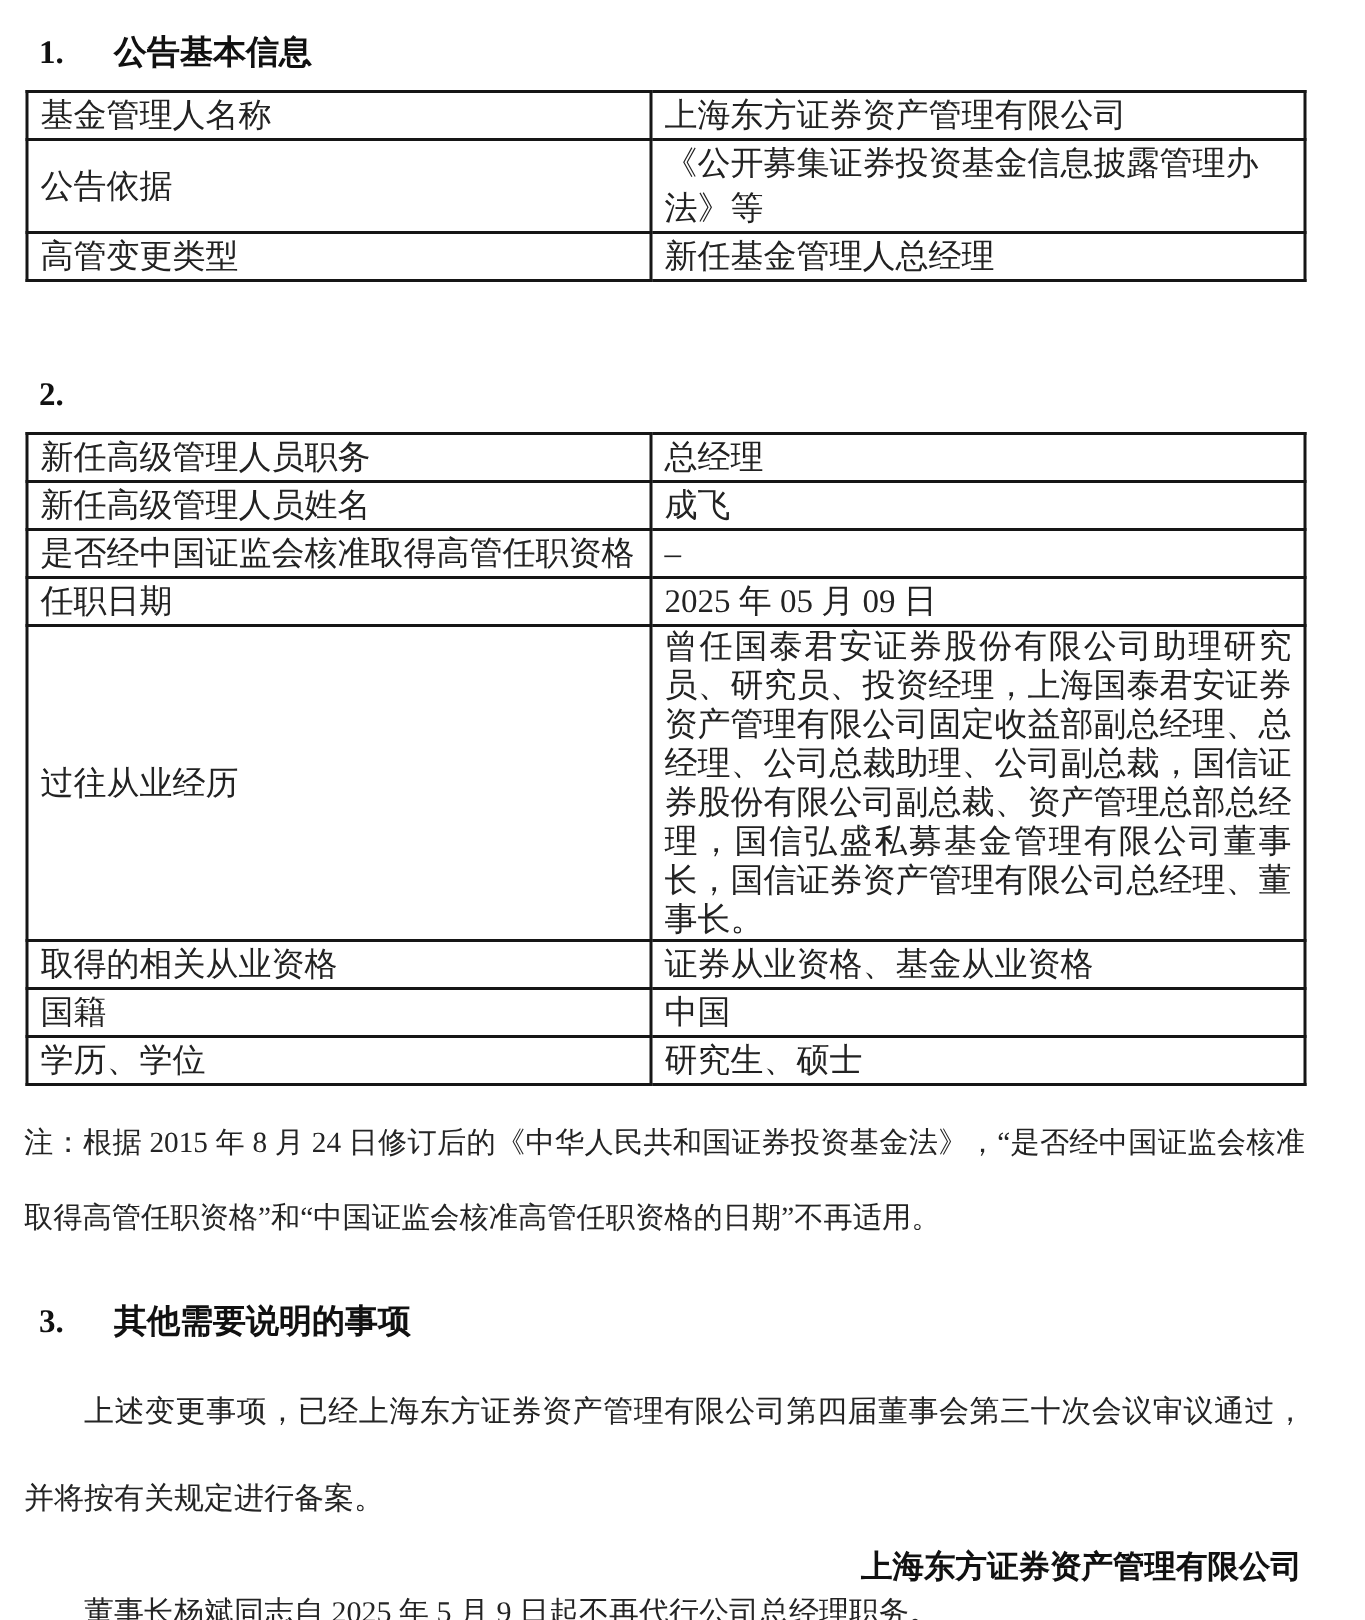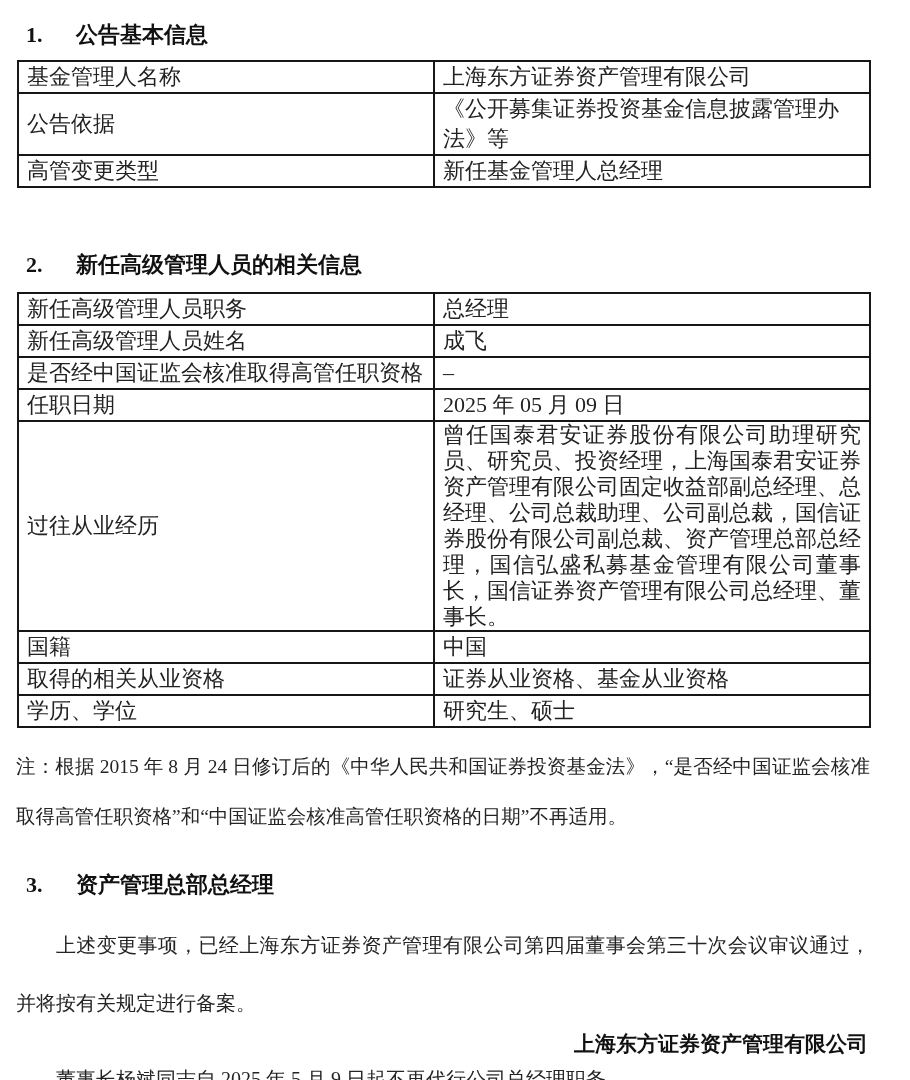--- a/index.html
+++ b/index.html
@@ -120,21 +120,20 @@
       </tr>
       <tr class="r32">
         <td>高管变更类型</td>
         <td>新任基金管理人总经理</td>
       </tr>
     </tbody>
   </table>
 
   <div class="sec-title second">
     <span class="sec-num">2.</span>
-    <span>新任高级管理人员的相关信息</span>
   </div>
 
   <table class="info-table">
     <colgroup>
         <col class="c1">
         <col class="c2">
       </colgroup>
     <tbody>
       <tr class="r32">
         <td>新任高级管理人员职务</td>
@@ -150,39 +149,39 @@
       </tr>
       <tr class="r32">
         <td>任职日期</td>
         <td>2025 年 05 月 09 日</td>
       </tr>
       <tr>
         <td class="tall-label">过往从业经历</td>
         <td class="tall-value">曾任国泰君安证券股份有限公司助理研究员、研究员、投资经理，上海国泰君安证券资产管理有限公司固定收益部副总经理、总经理、公司总裁助理、公司副总裁，国信证券股份有限公司副总裁、资产管理总部总经理，国信弘盛私募基金管理有限公司董事长，国信证券资产管理有限公司总经理、董事长。</td>
       </tr>
       <tr class="r31">
+        <td>取得的相关从业资格</td>
+        <td>证券从业资格、基金从业资格</td>
+      </tr>
+      <tr class="r31">
         <td>国籍</td>
         <td>中国</td>
-      </tr>
-      <tr class="r31">
-        <td>取得的相关从业资格</td>
-        <td>证券从业资格、基金从业资格</td>
       </tr>
       <tr class="r31">
         <td>学历、学位</td>
         <td>研究生、硕士</td>
       </tr>
     </tbody>
   </table>
 
   <div class="note">注：根据 2015 年 8 月 24 日修订后的《中华人民共和国证券投资基金法》，“是否经中国证监会核准取得高管任职资格”和“中国证监会核准高管任职资格的日期”不再适用。</div>
 
   <div class="sec-title third">
     <span class="sec-num">3.</span>
-    <span>资产管理总部总经理</span>
+    <span>其他需要说明的事项</span>
   </div>
 
   <div class="para p1">上述变更事项，已经上海东方证券资产管理有限公司第四届董事会第三十次会议审议通过，并将按有关规定进行备案。</div>
   <div class="para p2">董事长杨斌同志自 2025 年 5 月 9 日起不再代行公司总经理职务。</div>
 
 </div>
 
 <div class="signature">上海东方证券资产管理有限公司</div>
 
 </body></html>

